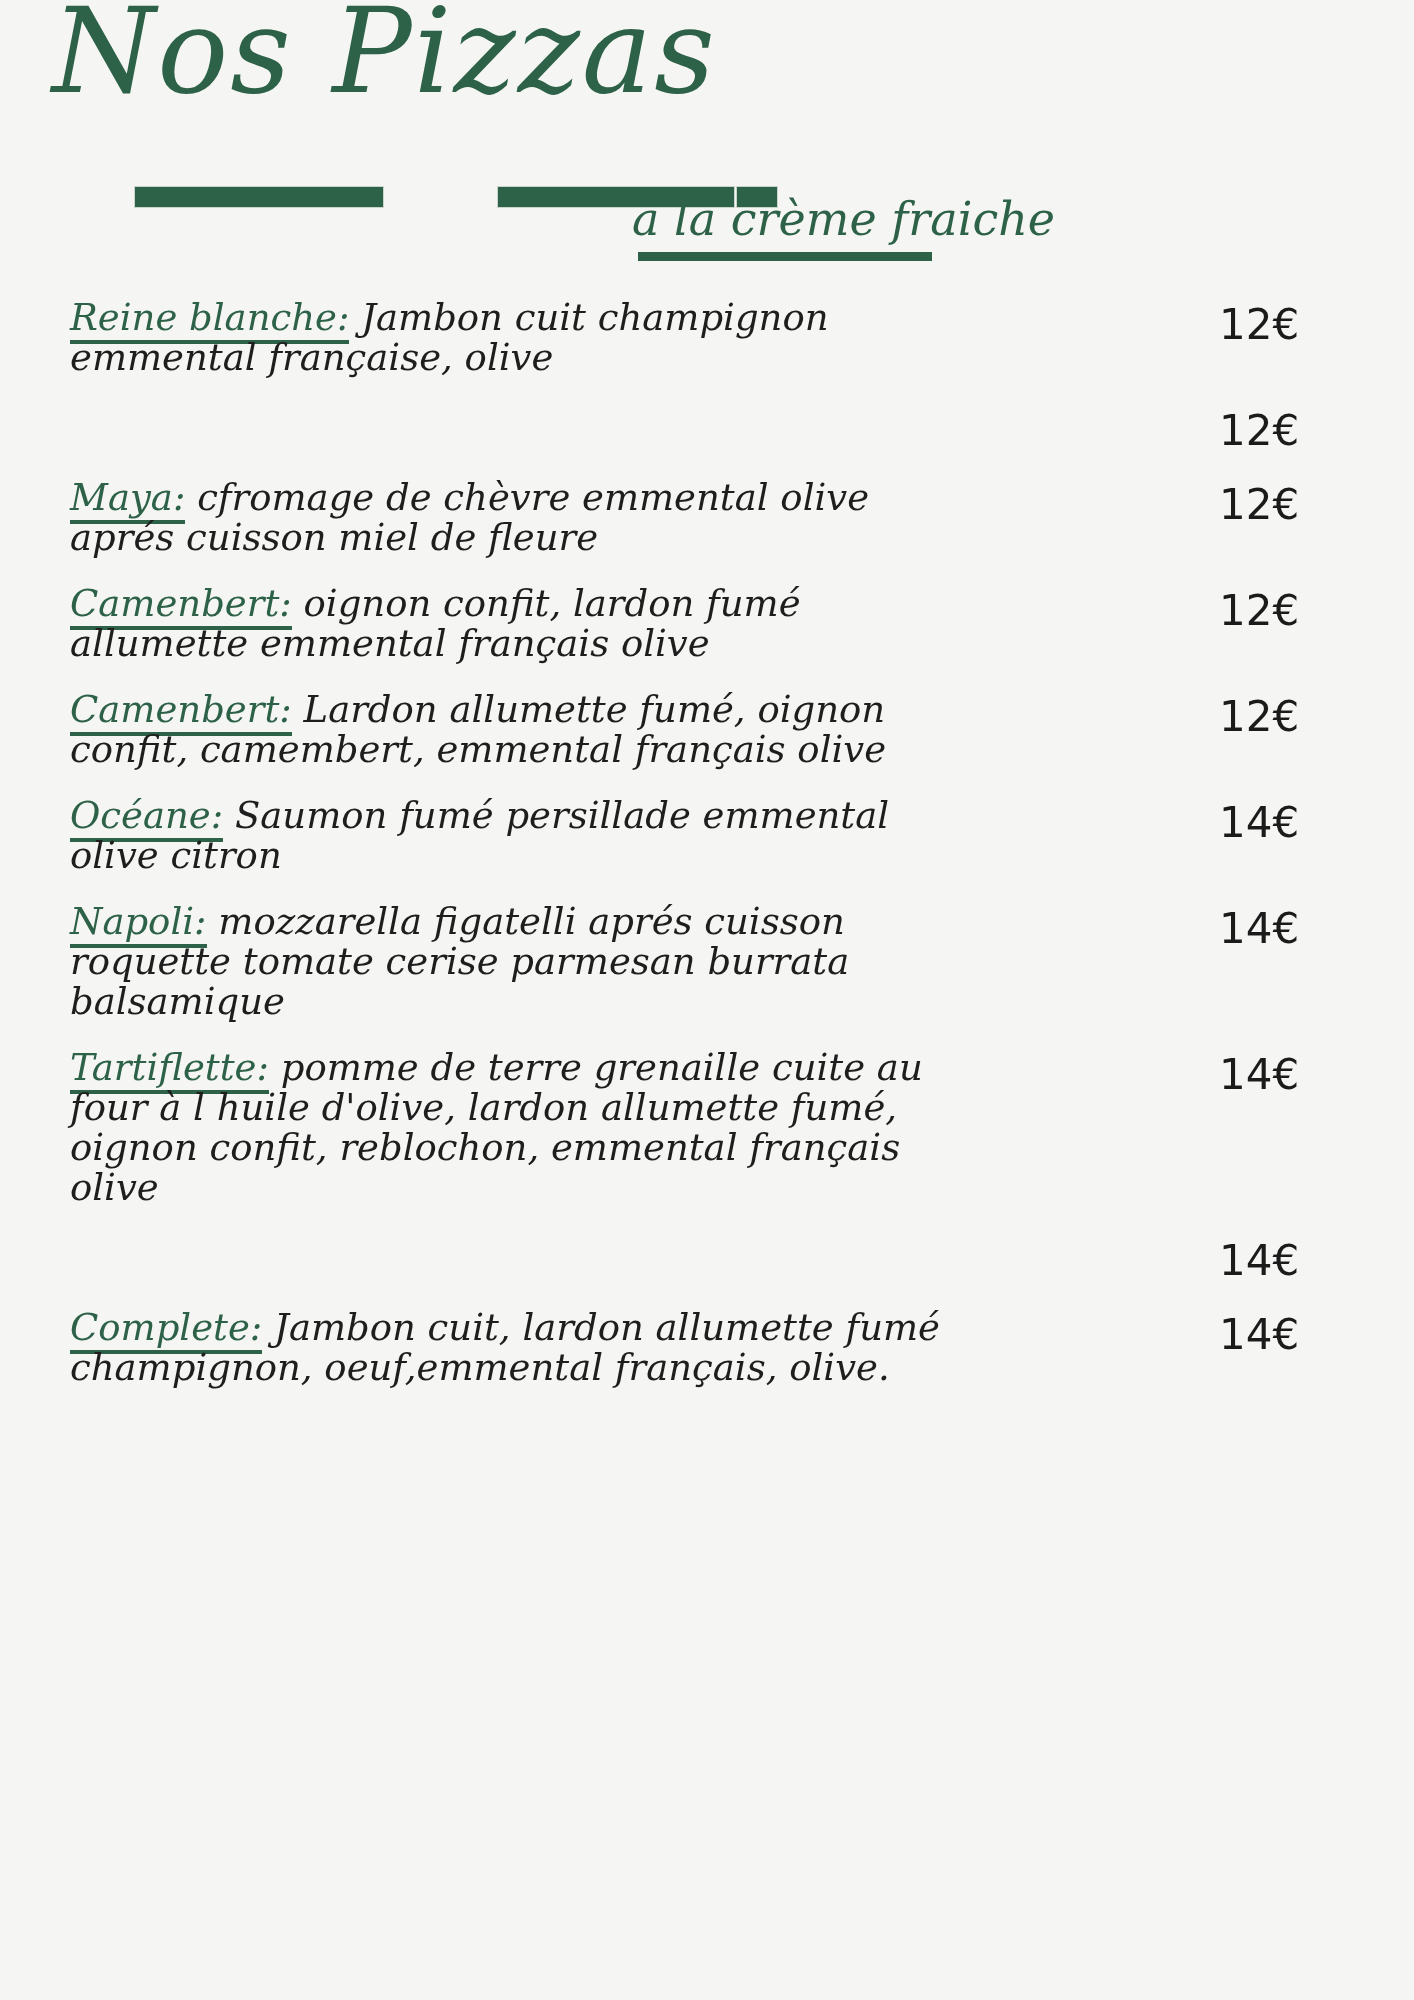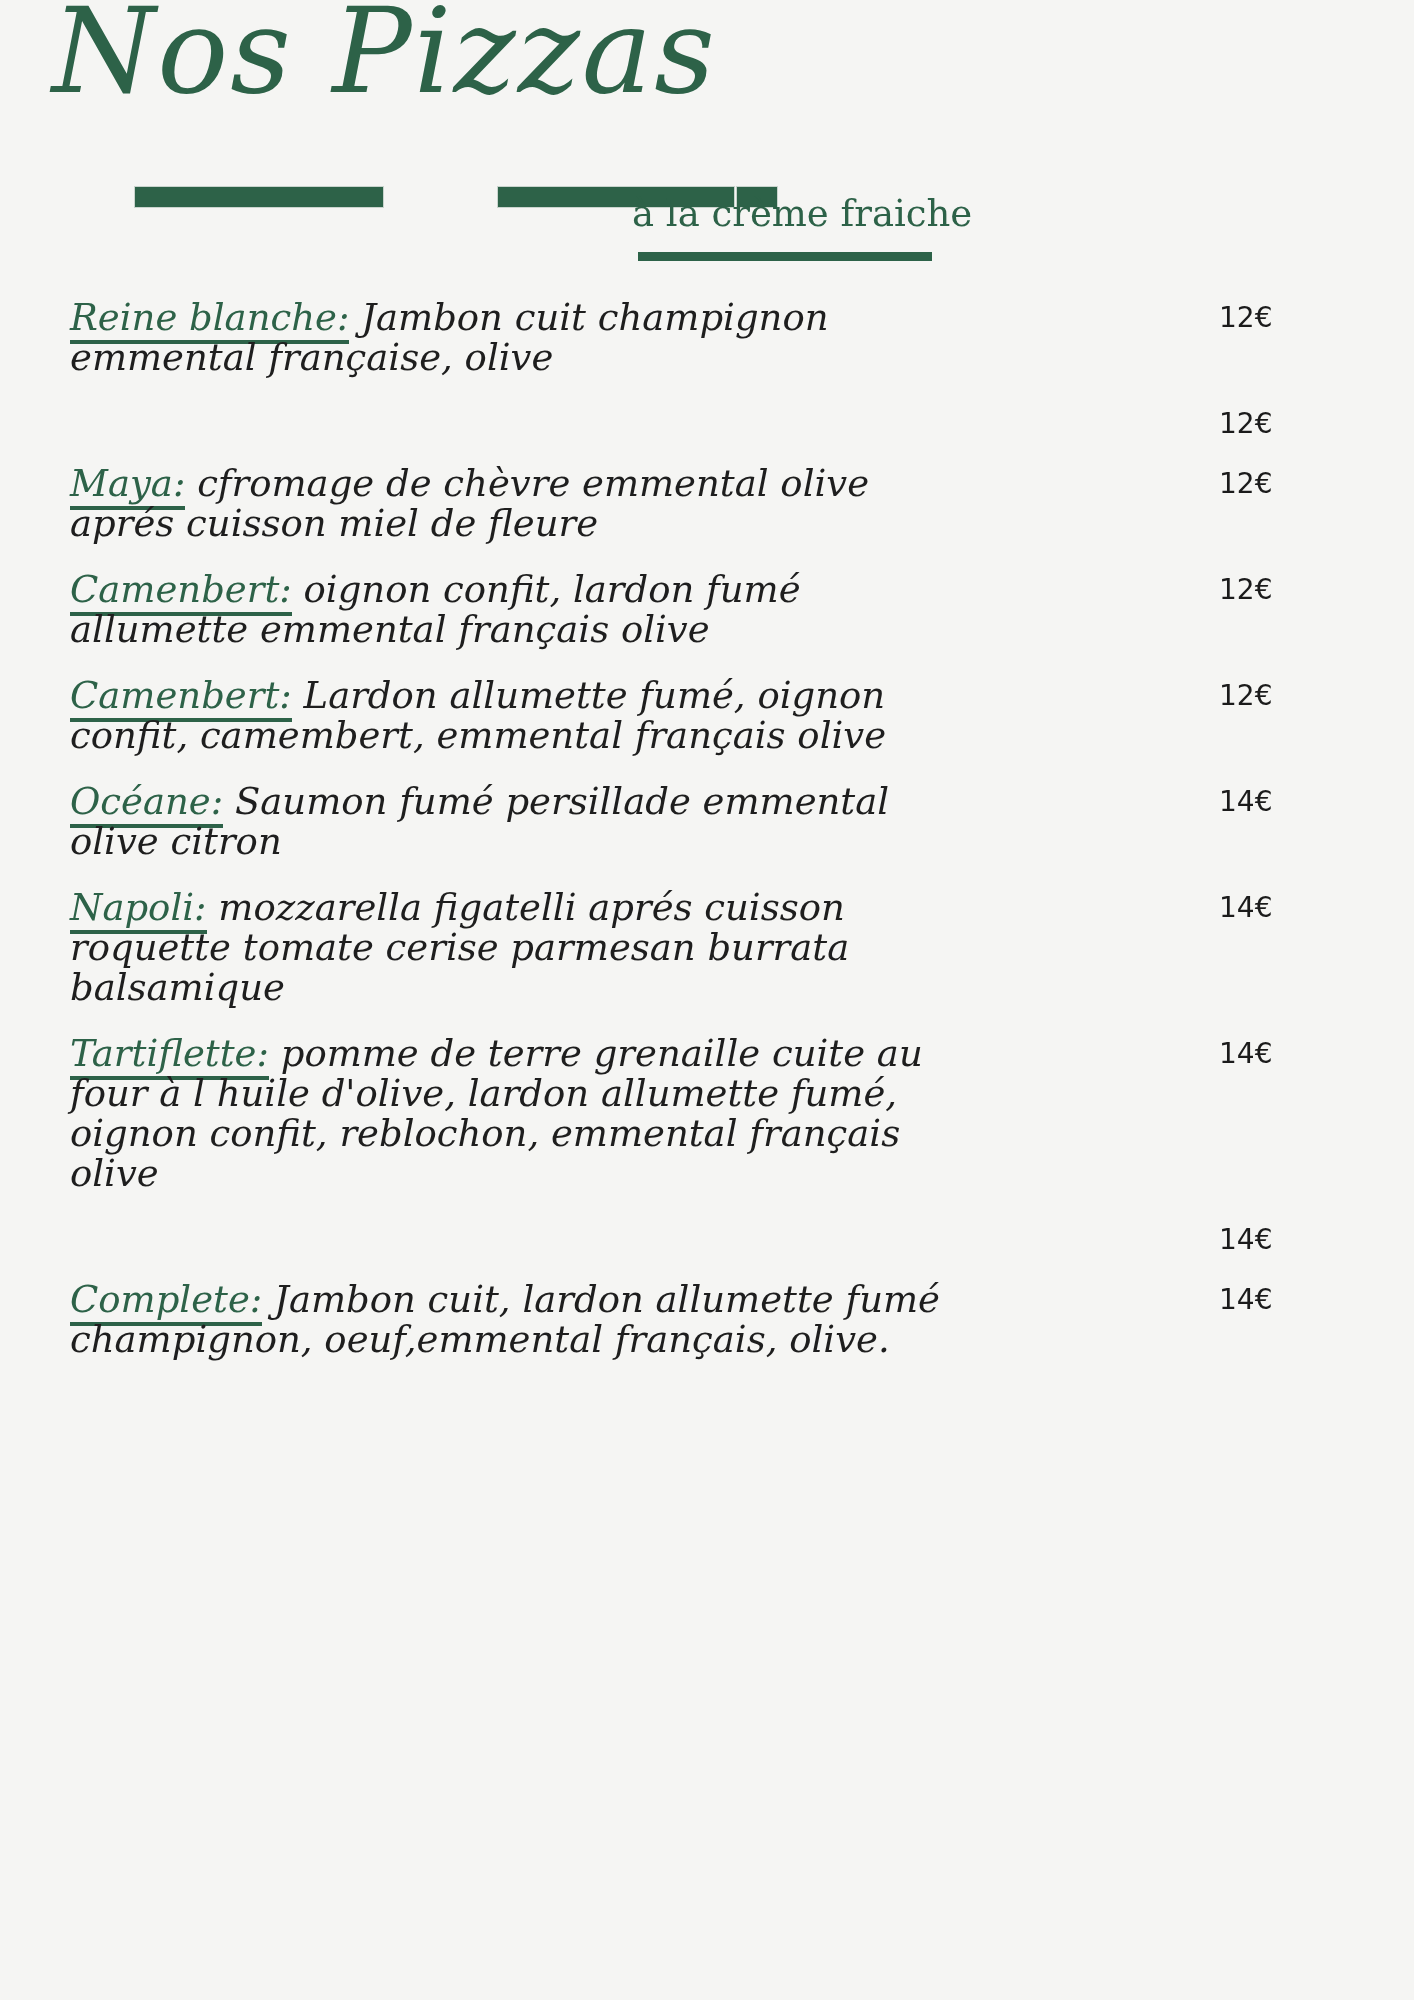--- a/index.html
+++ b/index.html
@@ -31,21 +31,22 @@
     white-space:nowrap;
   }
   .bar{position:absolute;height:20px;background:var(--green);outline:1px solid #c9d4cd;}
   .bar-left{left:135px;top:187px;width:248px;}
   .bar-right{left:498px;top:187px;width:236px;}
   .bar-right-end{left:737px;top:187px;width:40px;}
   .subtitle{
     position:absolute;
     left:632px;top:192px;
     width:300px;
-    font-size:37px;
+    font-size:46px;
+    font-style:italic;
     color:var(--green);
     text-align:right;
     white-space:nowrap;
   }
   .subtitle-underline{
     position:absolute;
     left:638px;top:252px;
     width:294px;height:9px;
     background:var(--green);
   }
@@ -72,21 +73,21 @@
     color:var(--green);
     border-bottom:4px solid var(--green);
     padding-bottom:1px;
     white-space:nowrap;
   }
   .item-price{
     margin-left:auto;
     width:95px;
     padding-top:6px;
     font-family:"DejaVu Sans", sans-serif;
-    font-size:28px;
+    font-size:42px;
     font-weight:400;
     line-height:1;
     color:#1b1b1b;
     text-align:left;
     white-space:nowrap;
   }
 </style>
 </head>
 <body>
 

